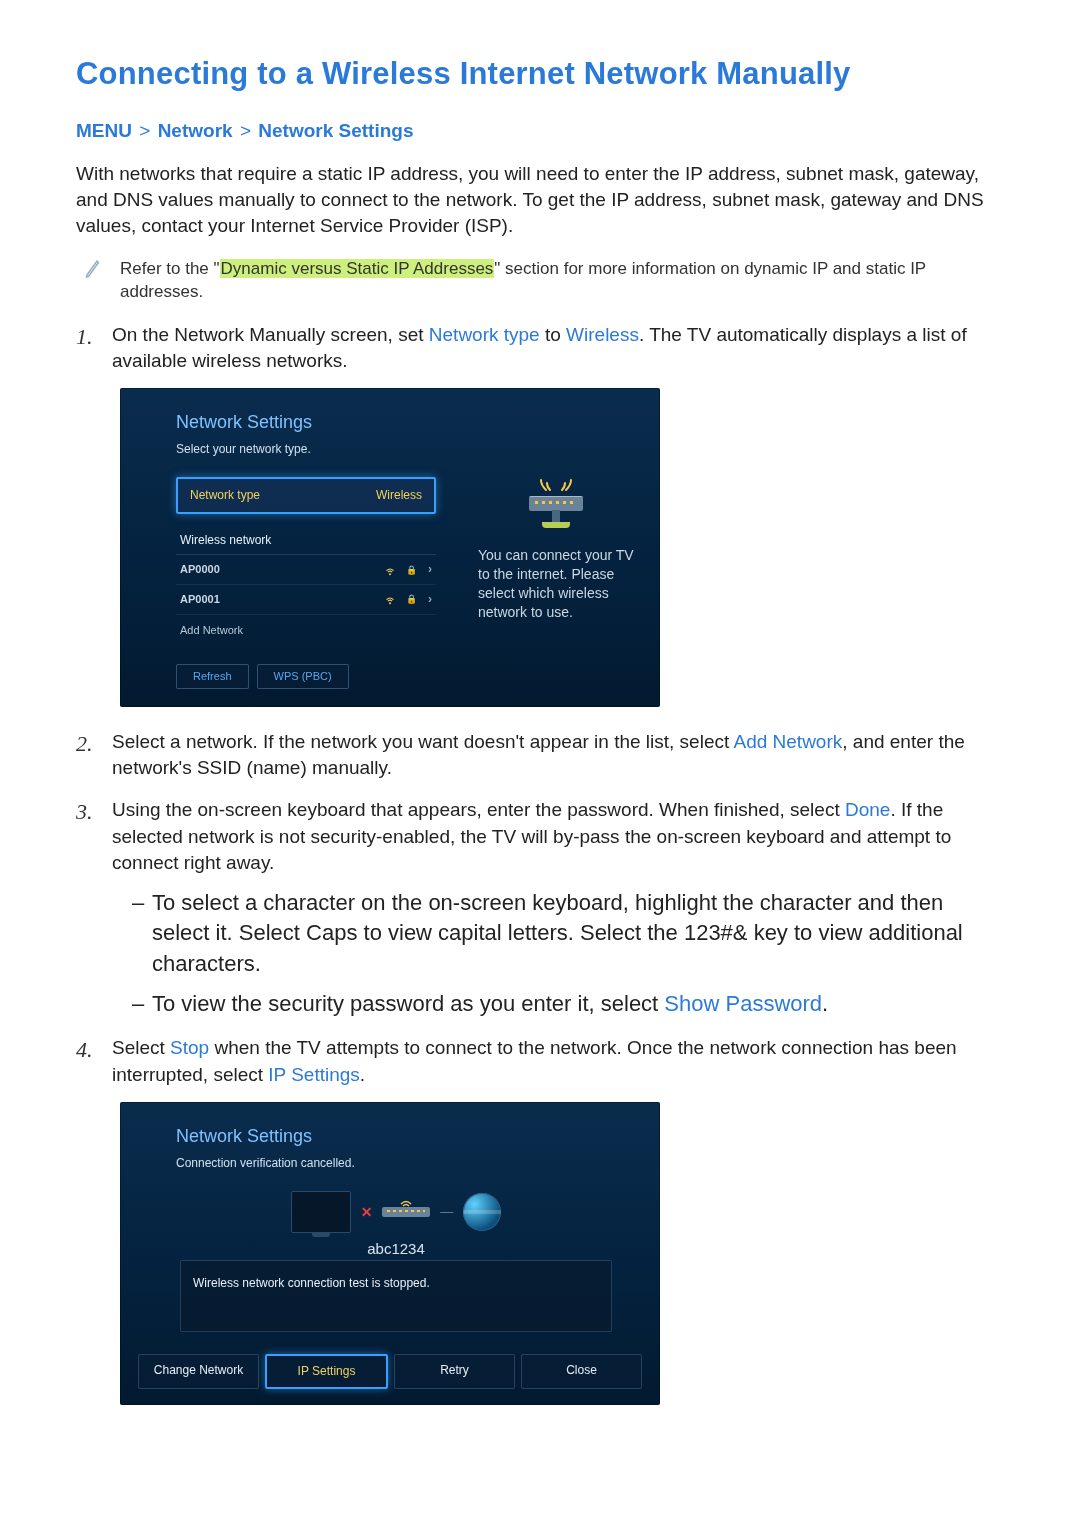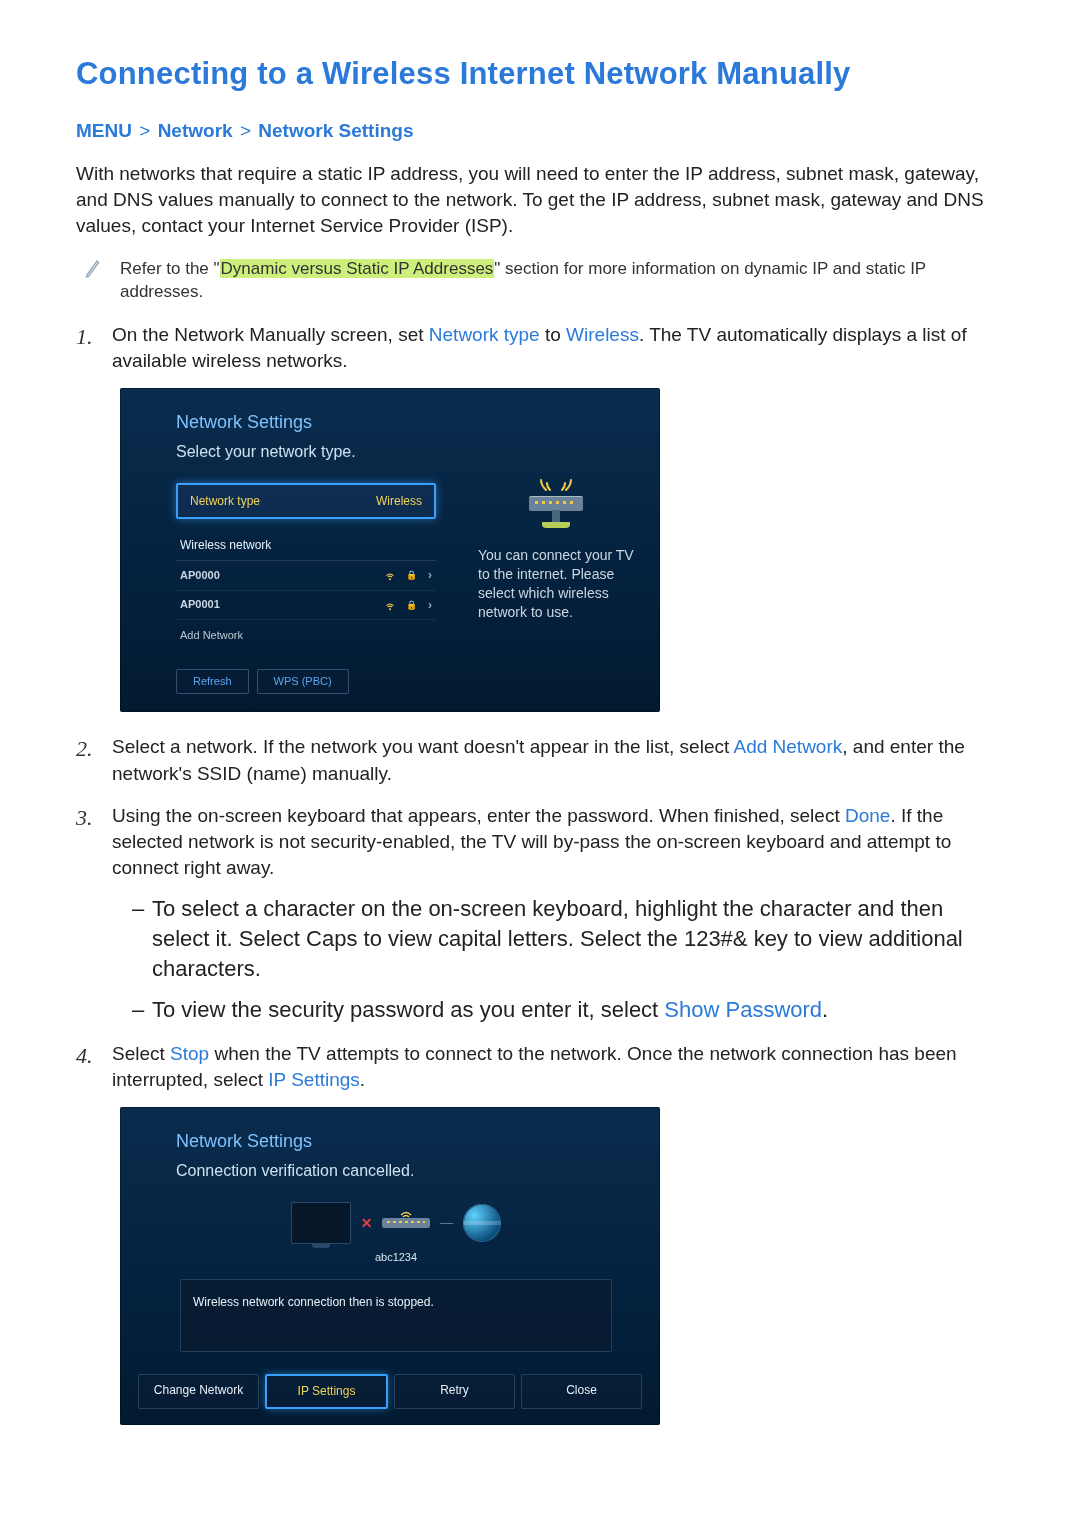--- a/index.html
+++ b/index.html
@@ -119,21 +119,21 @@
     padding: 22px 44px 18px 56px;
   }
   .ui-title {
     color: #7ec2ff;
     font-size: 18px;
     margin: 0 0 6px 0;
     font-weight: normal;
   }
   .ui-sub {
     color: #cfe1ef;
-    font-size: 16px;
+    font-size: 12px;
     margin-bottom: 20px;
   }
   .ntype-row {
     display: flex;
     align-items: center;
     justify-content: space-between;
     border: 2px solid #3aa0ff;
     background: rgba(20,50,90,.6);
     padding: 8px 12px;
     border-radius: 2px;
@@ -261,21 +261,21 @@
   .mini-router .body::after{content:"";position:absolute;top:3px;left:5px;right:5px;height:2px;background:repeating-linear-gradient(90deg,#f4c642 0 3px, transparent 3px 6px);}
   .globe{
     width:38px;height:38px;border-radius:50%;
     background: radial-gradient(circle at 30% 30%, #5fd1ff, #0b4f7d 70%);
     position:relative;
     box-shadow: 0 0 0 1px #2a5d86 inset;
   }
   .globe::after{content:"";position:absolute;inset:0;border-radius:50%;
     background: linear-gradient(transparent 46%, rgba(255,255,255,.2) 46% 54%, transparent 54%);}
   .ssid-label{
-    text-align:center; font-size:11px; color:#d7e4ee; margin-bottom:14px;
+    text-align:center; font-size:15px; color:#d7e4ee; 
   }
   .status-box{
     border:1px solid rgba(120,170,220,.25);
     background: rgba(8,25,44,.6);
     padding: 14px 12px 40px 12px;
     font-size: 12px;
     color:#e8f2fa;
     border-radius:2px;
     margin: 0 4px 22px 4px;
   }
@@ -429,21 +429,21 @@
                   <path d="M4 9 Q7 6 10 9" fill="none" stroke="#f4c848" stroke-width="1.4"></path>
                   <path d="M2 7 Q7 2 12 7" fill="none" stroke="#f4c848" stroke-width="1.4"></path>
                 </svg>
               <div class="body"></div>
             </div>
             <span style="color:#6a869f;">—</span>
             <div class="globe"></div>
           </div>
           <div class="ssid-label">abc1234</div>
 
-          <div class="status-box">Wireless network connection then is stopped.</div>
+          <div class="status-box">Wireless network connection test is stopped.</div>
         </div>
         <div class="bottom-btns">
           <div class="bbtn">Change Network</div>
           <div class="bbtn hl">IP Settings</div>
           <div class="bbtn">Retry</div>
           <div class="bbtn">Close</div>
         </div>
       </div>
     </li>
   </ol>

